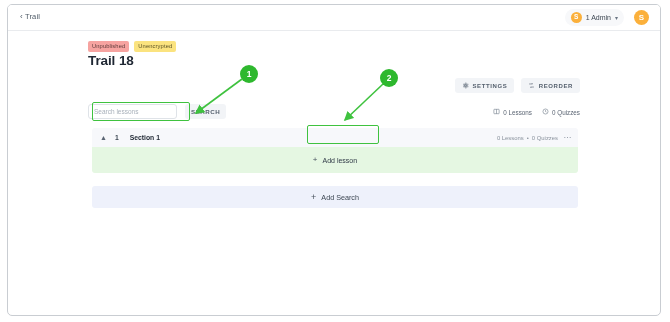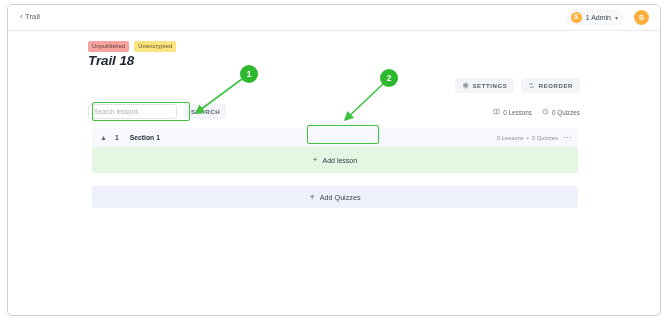--- a/index.html
+++ b/index.html
@@ -127,21 +127,20 @@
   .badge.unencrypted { background: #fbe37f; color: #5b5226; }
 
   #page-title {
     position: absolute;
     left: 80px;
     top: 22px;
     font-size: 13.5px;
     font-weight: bold;
     color: #1f2733;
     letter-spacing: -.1px;
-    font-style: italic;
   }
 
   #header-actions {
     position: absolute;
     right: 80px;
     top: 47px;
     display: flex;
     gap: 7px;
   }
   .hdr-btn {
@@ -442,21 +441,21 @@
         <button id="add-lesson-btn">
           <span class="plus">+</span>
           <span>Add lesson</span>
         </button>
       </div>
     </div>
 
     <div id="add-section-band">
       <span id="add-section-label">
         <span class="plus">+</span>
-        <span>Add Quizzes</span>
+        <span>Add Search</span>
       </span>
     </div>
   </div>
 
   <svg id="annotations">
     <defs>
       <marker id="arrowhead" markerWidth="6" markerHeight="6" refX="5" refY="3" orient="auto">
         <path d="M0,0 L6,3 L0,6 z" fill="#3fc23f"></path>
       </marker>
     </defs>

